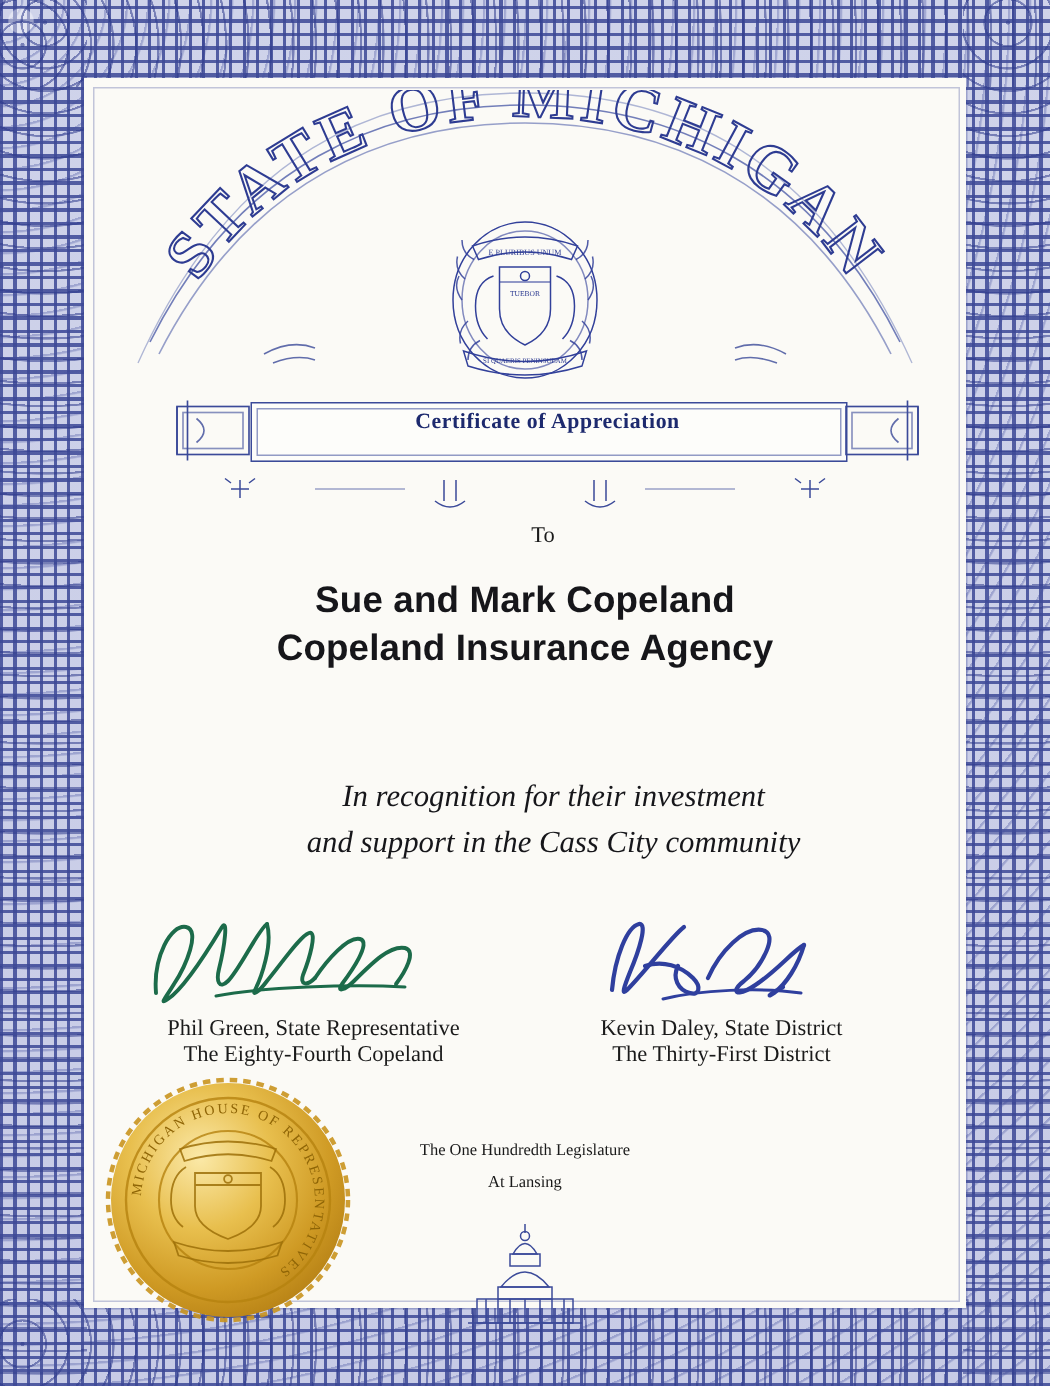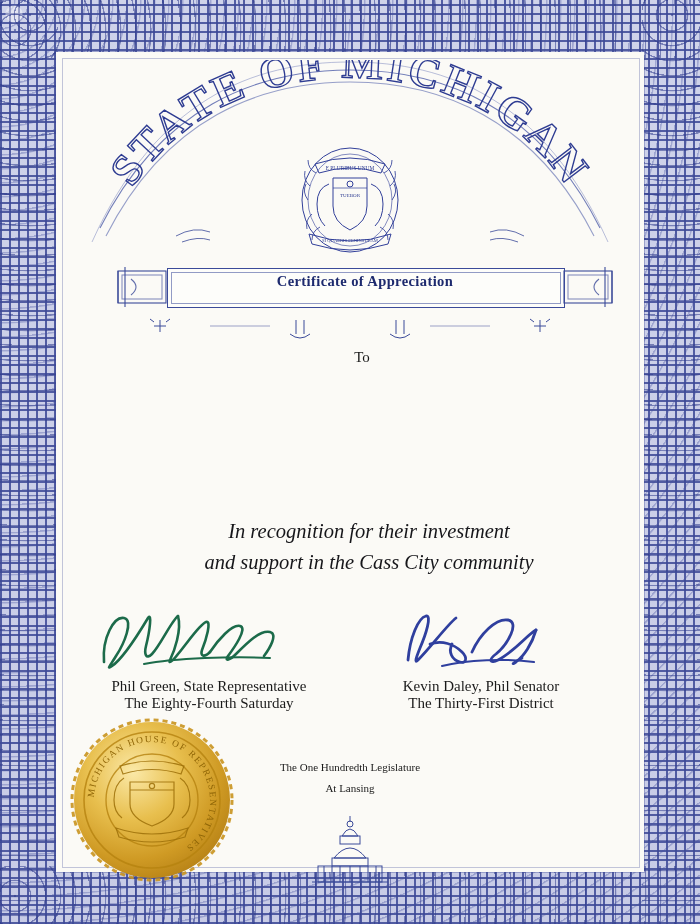--- a/index.html
+++ b/index.html
@@ -322,54 +322,58 @@
         <path d="M196,2 v14 M204,2 v14 M190,16 q10,8 20,0"></path>
         <path d="M296,2 v14 M304,2 v14 M290,16 q10,8 20,0"></path>
         <path d="M440,2 v12 M440,8 h-6 M440,8 h6 M434,4 l-4,-3 M446,4 l4,-3"></path>
         <path d="M110,8 h60 M330,8 h60" opacity=".5"></path>
       </g>
     </svg>
   </div>
 
   <div class="to-word">To</div>
 
+  <div class="recipient">
+    <div class="line">Sue and Mark Copeland</div>
+    <div class="line">Copeland Insurance Agency</div>
+  </div>
 
   <div class="recognition">
     <div class="line">In recognition for their investment</div>
     <div class="line">and support in the Cass City community</div>
   </div>
 
   <div class="sig-block left">
     <div class="sig-ink">
       <svg width="250" height="78" viewBox="0 0 250 78" xmlns="http://www.w3.org/2000/svg">
         <g fill="none" stroke="#1c6b4a" stroke-width="2.6" stroke-linecap="round">
           <path d="M20,62 C18,38 30,16 40,18 C50,20 40,44 32,56 C26,66 22,70 28,66 C40,58 58,28 64,18 C68,12 66,30 62,46 C60,54 62,60 68,54 C76,46 88,20 94,16"></path>
           <path d="M94,16 C98,30 90,52 86,60 C84,64 88,62 94,54 C104,42 116,24 122,22 C128,20 122,40 118,50 C116,56 120,58 126,52"></path>
           <path d="M126,52 C134,40 148,24 156,26 C164,28 150,48 144,56 C140,62 146,60 152,54 C164,42 176,30 186,32 C194,34 186,48 180,56"></path>
           <path d="M60,64 C90,58 150,56 186,58" stroke-width="2"></path>
         </g>
       </svg>
     </div>
     <div class="sig-name">Phil Green, State Representative</div>
-    <div class="sig-district">The Eighty-Fourth Saturday</div>
+    <div class="sig-district">The Eighty-Fourth Copeland</div>
   </div>
 
   <div class="sig-block right">
     <div class="sig-ink">
       <svg width="250" height="78" viewBox="0 0 250 78" xmlns="http://www.w3.org/2000/svg">
         <g fill="none" stroke="#2f3f9e" stroke-width="2.8" stroke-linecap="round">
           <path d="M52,60 C54,38 62,18 70,16 C76,15 70,34 64,48 C60,58 58,64 62,60 C74,48 92,24 100,18"></path>
           <path d="M74,44 C86,40 98,44 106,52 C112,58 110,64 104,62 C96,60 92,52 96,44"></path>
           <path d="M116,52 C124,34 140,18 152,20 C164,22 152,44 140,54 C132,60 134,64 142,60 C158,52 172,34 180,30"></path>
           <path d="M180,30 C176,44 168,56 160,62 C154,66 158,62 166,58"></path>
           <path d="M86,66 C110,60 150,58 178,62" stroke-width="2"></path>
         </g>
       </svg>
     </div>
-    <div class="sig-name">Kevin Daley, Phil Senator</div>
+    <div class="sig-name">Kevin Daley, State District</div>
     <div class="sig-district">The Thirty-First District</div>
   </div>
 
   <div class="footer">
     <div>The One Hundredth Legislature</div>
     <div>At Lansing</div>
   </div>
 
   <div class="gold-seal">
     <svg width="168" height="168" viewBox="0 0 168 168" xmlns="http://www.w3.org/2000/svg">

